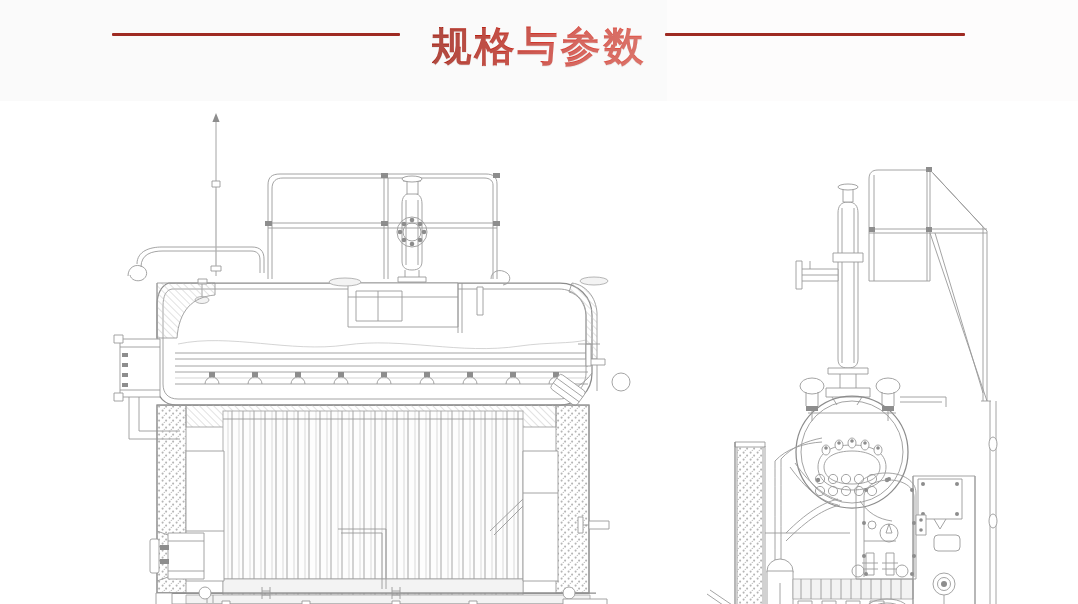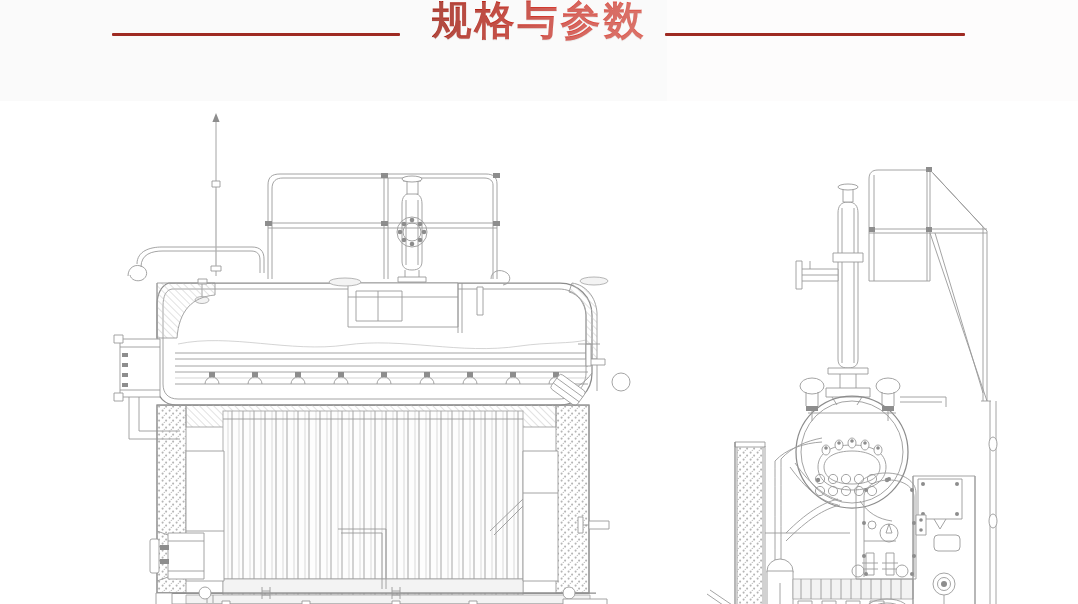--- a/index.html
+++ b/index.html
@@ -29,21 +29,21 @@
   .rule{
     position:absolute;top:33px;height:3px;
     background:#9e2a22;
     border-radius:1px;
   }
   .rule.left{left:112px;width:288px;}
   .rule.right{left:665px;width:300px;}
 
   .title{
     position:absolute;left:0;top:0;width:1078px;height:70px;
-    display:flex;align-items:flex-start;justify-content:center;
+    display:flex;align-items:flex-end;justify-content:center;
     pointer-events:none;
   }
   .title span{
     font-family:"DejaVu Sans","Liberation Sans",sans-serif;
     font-size:40px;
     font-weight:700;
     letter-spacing:3px;
     background:linear-gradient(100deg,#a61f12 0%,#c0261a 30%,#d9443a 62%,#e2584b 100%);
     -webkit-background-clip:text;
     background-clip:text;

